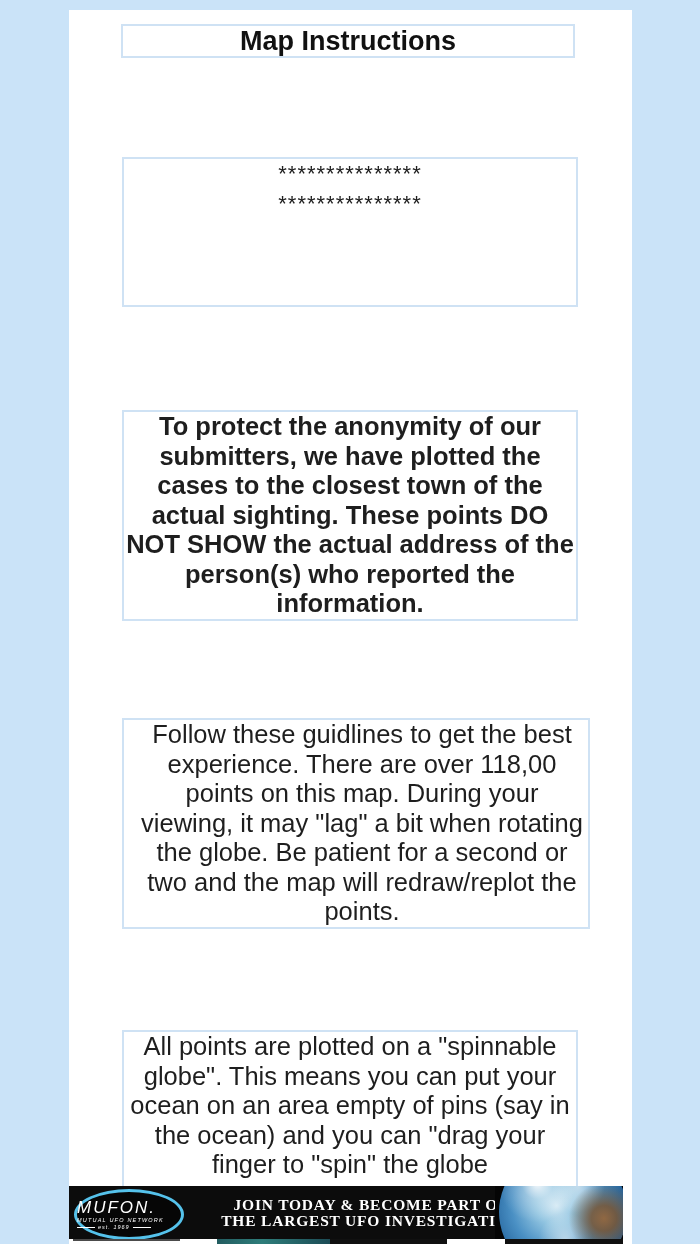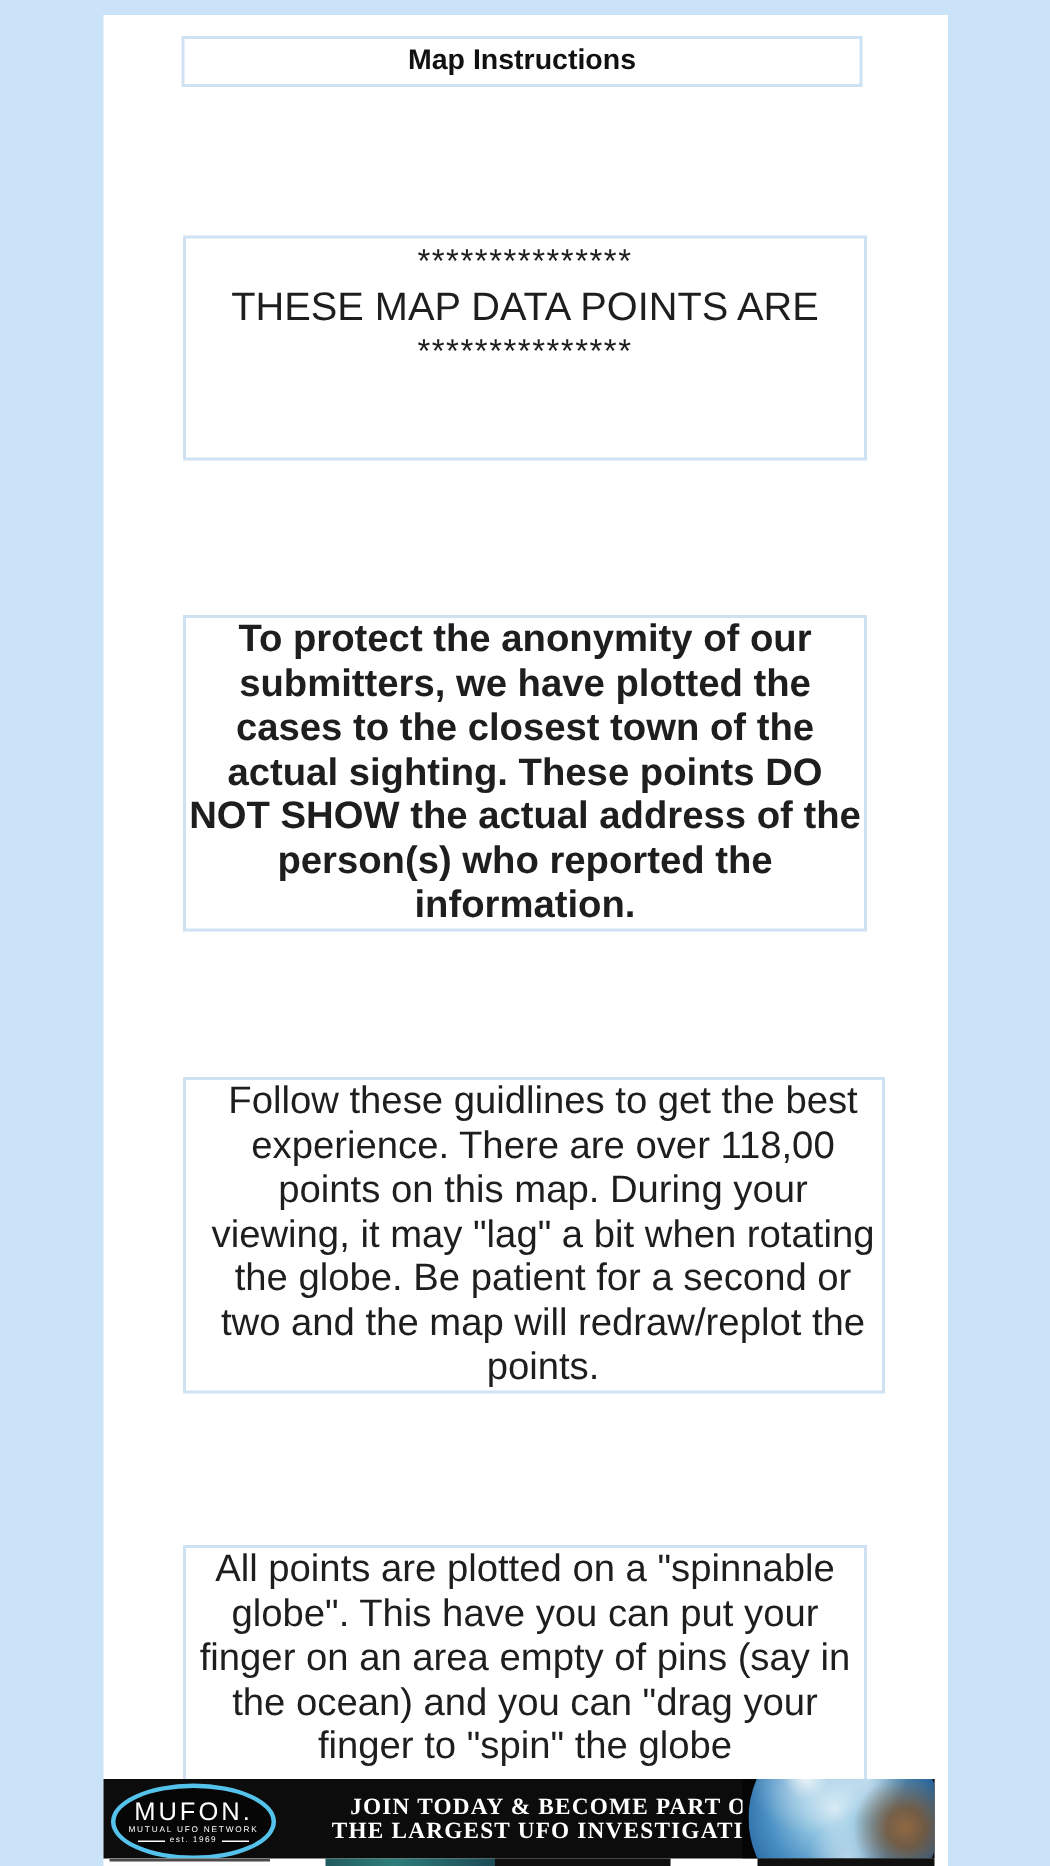--- a/index.html
+++ b/index.html
@@ -12,21 +12,21 @@
     color:#1e1e1e;
   }
   .content{
     position:absolute;left:69px;top:10px;width:563px;height:1234px;
     background:#ffffff;
   }
   .title-box{
     position:absolute;left:121px;top:24px;width:450px;height:30px;
     border:2px solid #cfe2f4;background:#fff;
     display:flex;align-items:center;justify-content:center;
-    font-size:19px;font-weight:bold;color:#111;
+    font-size:27px;font-weight:bold;color:#111;
   }
   .ibox{
     position:absolute;left:122px;width:452px;
     border:2px solid #cfe2f4;background:#fff;
     text-align:center;
     font-size:25.5px;line-height:29.5px;color:#1e1e1e;
   }
   .box-warning{top:157px;height:146px;line-height:30px;}
   .box-anonymity{top:410px;font-weight:bold;}
   .box-guidelines{top:718px;padding-left:12px;}
@@ -36,22 +36,23 @@
   .warn-em{font-weight:bold;font-style:italic;}
   
   .banner{
     position:absolute;left:69px;top:1186px;width:554px;height:53px;
     background:#0c0c0c;overflow:hidden;cursor:pointer;
   }
   .logo-oval{
     position:absolute;left:5px;top:3px;width:104px;height:45px;
     border:3px solid #55c2eb;border-radius:50%;
     background:#060606;
-    display:flex;flex-direction:column;align-items:center;justify-content:center;
+    display:flex;flex-direction:column;align-items:flex-start;justify-content:center;
     color:#fff;
+    font-style:italic;
   }
   .logo-name{font-size:17px;letter-spacing:2px;line-height:17px;font-weight:normal;}
   .logo-sub{font-size:5.5px;letter-spacing:1.2px;margin-top:1px;white-space:nowrap;}
   .logo-est{font-size:5.5px;letter-spacing:1px;margin-top:1px;display:flex;align-items:center;gap:3px;white-space:nowrap;}
   .logo-est::before,.logo-est::after{content:"";display:block;width:18px;height:1px;background:#fff;}
   .banner-msg{
     position:absolute;left:122px;top:0;width:360px;height:53px;
     display:flex;flex-direction:column;align-items:center;justify-content:center;
     font-family:"Liberation Serif",serif;font-weight:bold;
     font-size:15.5px;line-height:15.5px;letter-spacing:0.8px;
@@ -80,34 +81,33 @@
 <body>
 
 <div class="content"></div>
 
 <div class="title-box">
   <span>Map Instructions</span>
 </div>
 
 <div class="ibox box-warning">
   <div class="stars">***************</div>
-  <div class="warn-line">THESE MAP DATA POINTS ARE</div>
   <div class="stars">***************</div>
 </div>
 
 <div class="ibox box-anonymity">
   <span>To protect the anonymity of our submitters, we have plotted the cases to the closest town of the actual sighting. These points DO NOT SHOW the actual address of the person(s) who reported the information.</span>
 </div>
 
 <div class="ibox box-guidelines">
   <span>Follow these guidlines to get the best experience. There are over 118,00 points on this map. During your viewing, it may "lag" a bit when rotating the globe. Be patient for a second or two and the map will redraw/replot the points.</span>
 </div>
 
 <div class="ibox box-globe">
-  <span>All points are plotted on a "spinnable globe". This have you can put your finger on an area empty of pins (say in the ocean) and you can "drag your finger to "spin" the globe</span>
+  <span>All points are plotted on a "spinnable globe". This means you can put your ocean on an area empty of pins (say in the ocean) and you can "drag your finger to "spin" the globe</span>
 </div>
 
 <div class="banner">
   <div class="logo-oval">
     <div class="logo-name">MUFON.</div>
     <div class="logo-sub">MUTUAL UFO NETWORK</div>
     <div class="logo-est">est. 1969</div>
   </div>
   <div class="banner-msg">
     <div>JOIN TODAY &amp; BECOME PART OF</div>

